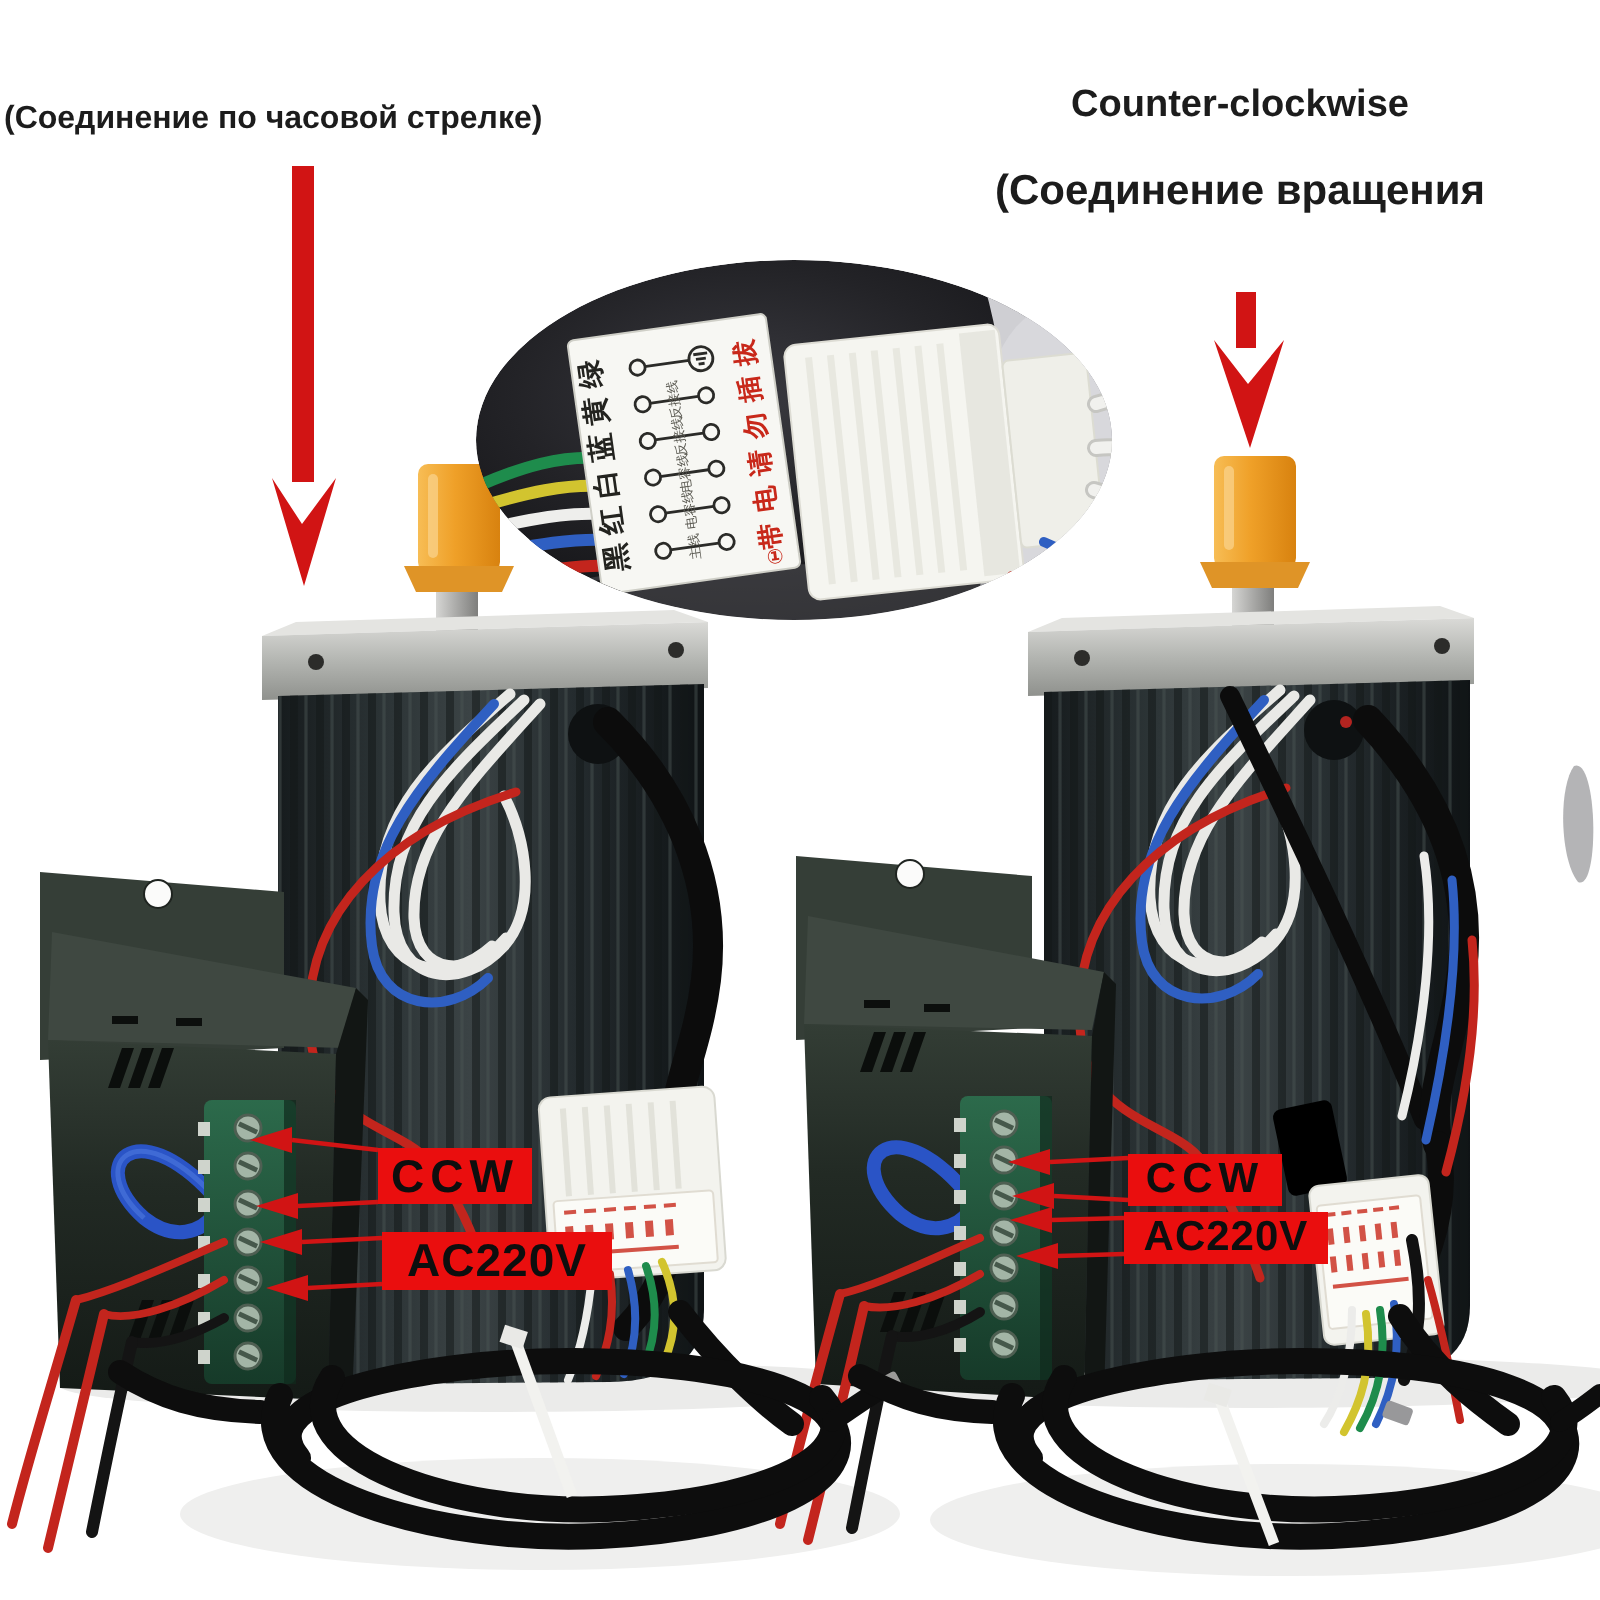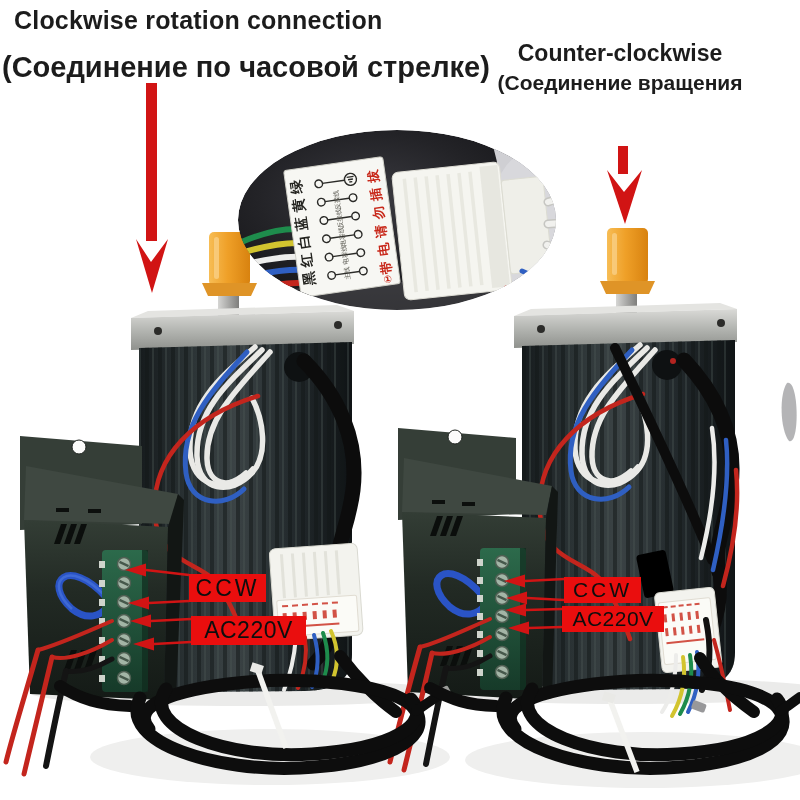--- a/index.html
+++ b/index.html
@@ -1,29 +1,29 @@
 <!DOCTYPE html>
 <html style="--heading: #1c1c1c; --arrow-red: #d11414; --label-bg: #ea0e0e; --label-text: #0e0e0e; --warning-red: #c8281a; --wire-green: #1e8c4c; --wire-yellow: #d2c42f; --wire-blue: #2f5fc2; --wire-red: #c3251d; --wire-white: #ebebe8; --wire-black: #0d0d0d; --terminal-green: #1d5038; --cap-orange: #f3a63e;"><head>
 <meta charset="utf-8">
 <style>
   html,body{margin:0;padding:0;background:#ffffff;}
   .stage{position:relative;width:800px;height:800px;background:#fff;overflow:hidden;
          font-family:"Liberation Sans","DejaVu Sans",sans-serif;}
   .stage svg{position:absolute;left:0;top:0;}
   .hl{position:absolute;font-weight:700;color:var(--heading,#1c1c1c);white-space:nowrap;}
   .hl1{left:14px;top:6px;font-size:25px;letter-spacing:0.2px;}
-  .hl2{left:2px;top:51px;font-size:29px;}
+  .hl2{left:2px;top:51px;font-size:16px;}
   .rh{position:absolute;left:462px;top:40px;width:316px;text-align:center;
       font-weight:700;color:var(--heading,#1c1c1c);}
-  .rh .l1{font-size:23px;line-height:26px;}
+  .rh .l1{font-size:19px;line-height:26px;}
   .rh .l2{font-size:21px;line-height:23px;}
-  .rh .gap{margin-top:5px;}
+  .rh .gap{margin-top:18px;}
   .redbox{position:absolute;display:flex;align-items:center;justify-content:center;
           background:var(--label-bg,#ea0e0e);color:var(--label-text,#0e0e0e);
-          font-weight:400;white-space:nowrap;}
+          font-weight:700;white-space:nowrap;}
   .ccwL{left:189px;top:574px;width:77px;height:28px;font-size:23px;letter-spacing:3px;}
   .acL {left:191px;top:616px;width:115px;height:29px;font-size:23px;letter-spacing:0.5px;}
   .ccwR{left:564px;top:577px;width:77px;height:26px;font-size:21px;letter-spacing:3px;}
   .acR {left:562px;top:606px;width:102px;height:26px;font-size:21px;letter-spacing:0.5px;}
   text.cjk-big{font:700 14px "DejaVu Sans",sans-serif;fill:#23231f;}
   text.cjk-small{font:400 6.5px "DejaVu Sans",sans-serif;fill:#5b5a52;}
   text.cjk-warn{font:700 13px "DejaVu Sans",sans-serif;fill:var(--warning-red,#c8281a);}
   text.warn-sym{font:700 10px "DejaVu Sans",sans-serif;fill:var(--warning-red,#c8281a);}
 </style>
 </head>
@@ -442,21 +442,20 @@
     </g>
     <g fill="none" style="stroke:var(--arrow-red)" stroke-width="2.3">
       <path d="M525,581 L564,579"></path>
           <path d="M527,598 L564,600"></path>
       <path d="M526,610 L562,609"></path>
           <path d="M529,628 L562,627"></path>
     </g>
   </g>
 </svg>
 
-<div class="hl hl1">Clockwise rotation connection</div>
 <div class="hl hl2">(Соединение по часовой стрелке)</div>
 
 <div class="rh">
   <div class="l1">Counter-clockwise</div>
   <div class="l2 gap">(Соединение вращения</div>
 </div>
 
 <div class="redbox ccwL">CCW</div>
 <div class="redbox acL">AC220V</div>
 <div class="redbox ccwR">CCW</div>

